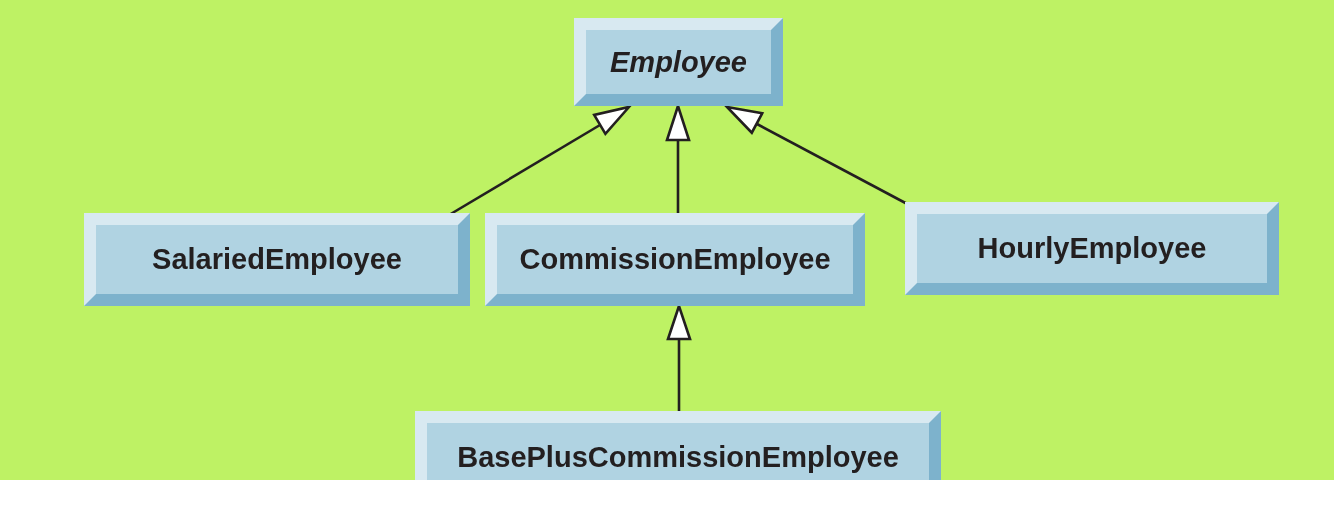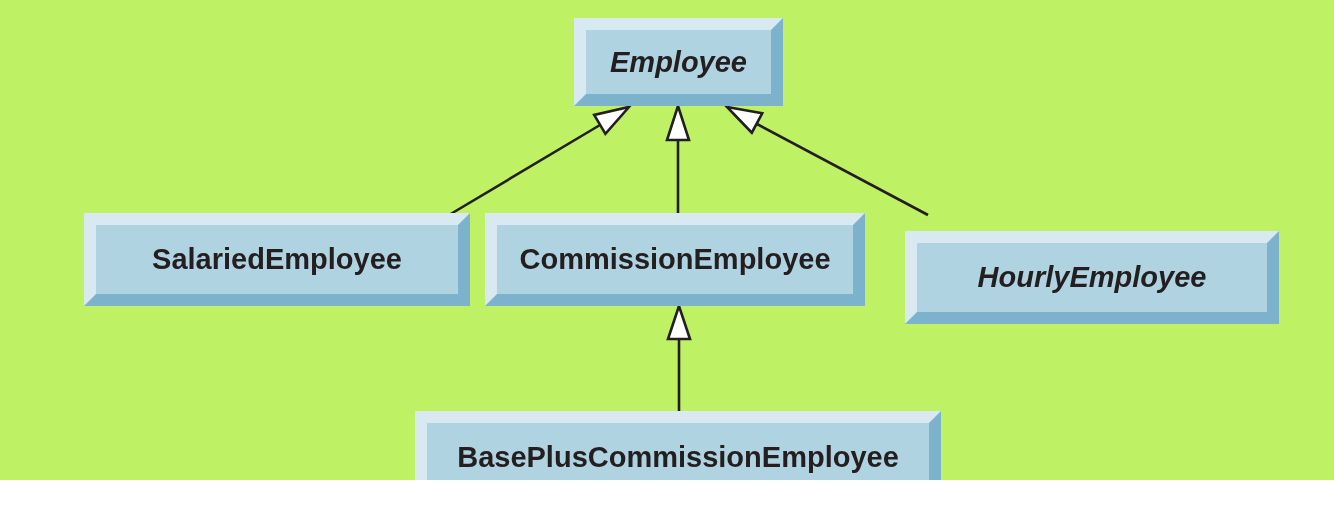--- a/index.html
+++ b/index.html
@@ -41,21 +41,21 @@
     letter-spacing: 0px;
     white-space: nowrap;
   }
   .node.abstract .label {
     font-style: italic;
   }
   
   #node-employee              { left: 574px; top: 18px;  width: 209px; height: 88px; }
   #node-salaried-employee     { left: 76px;  top: 213px; width: 386px; height: 93px; margin-left: 8px; }
   #node-commission-employee   { left: 485px; top: 213px; width: 380px; height: 93px; }
-  #node-hourly-employee       { left: 905px; top: 231px; width: 374px; height: 93px; font-style: italic; }
+  #node-hourly-employee       { left: 905px; top: 202px; width: 374px; height: 93px; }
   #node-base-plus-commission-employee { left: 415px; top: 411px; width: 526px; height: 92px; }
 
   .edge-line {
     stroke: #231f20;
     stroke-width: 2.6;
     fill: none;
   }
   .edge-arrowhead {
     stroke: #231f20;
     stroke-width: 2.6;

